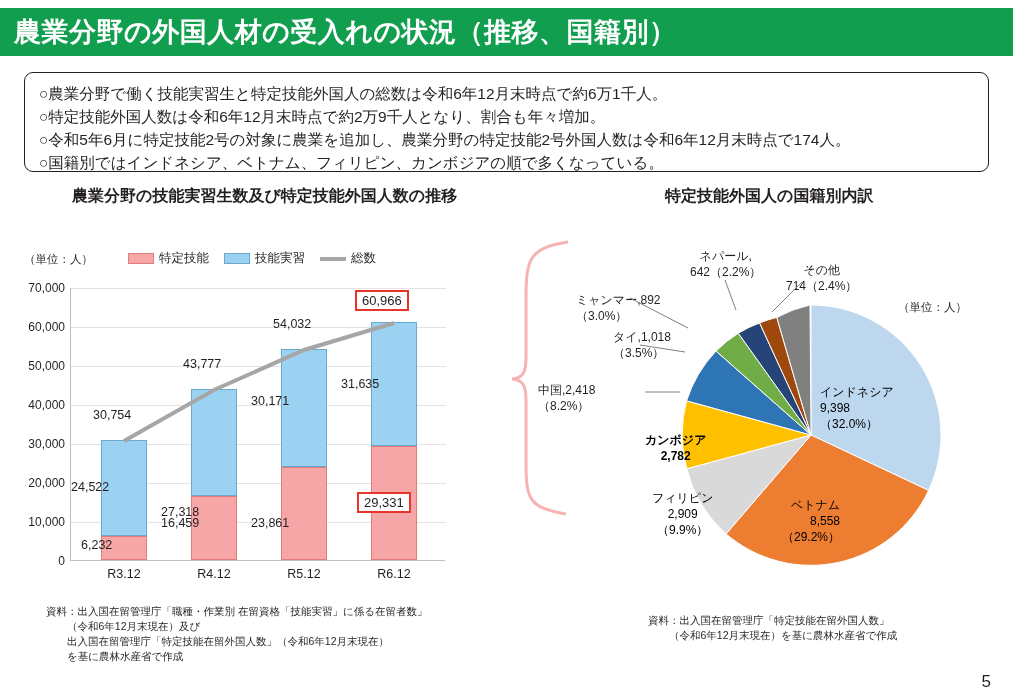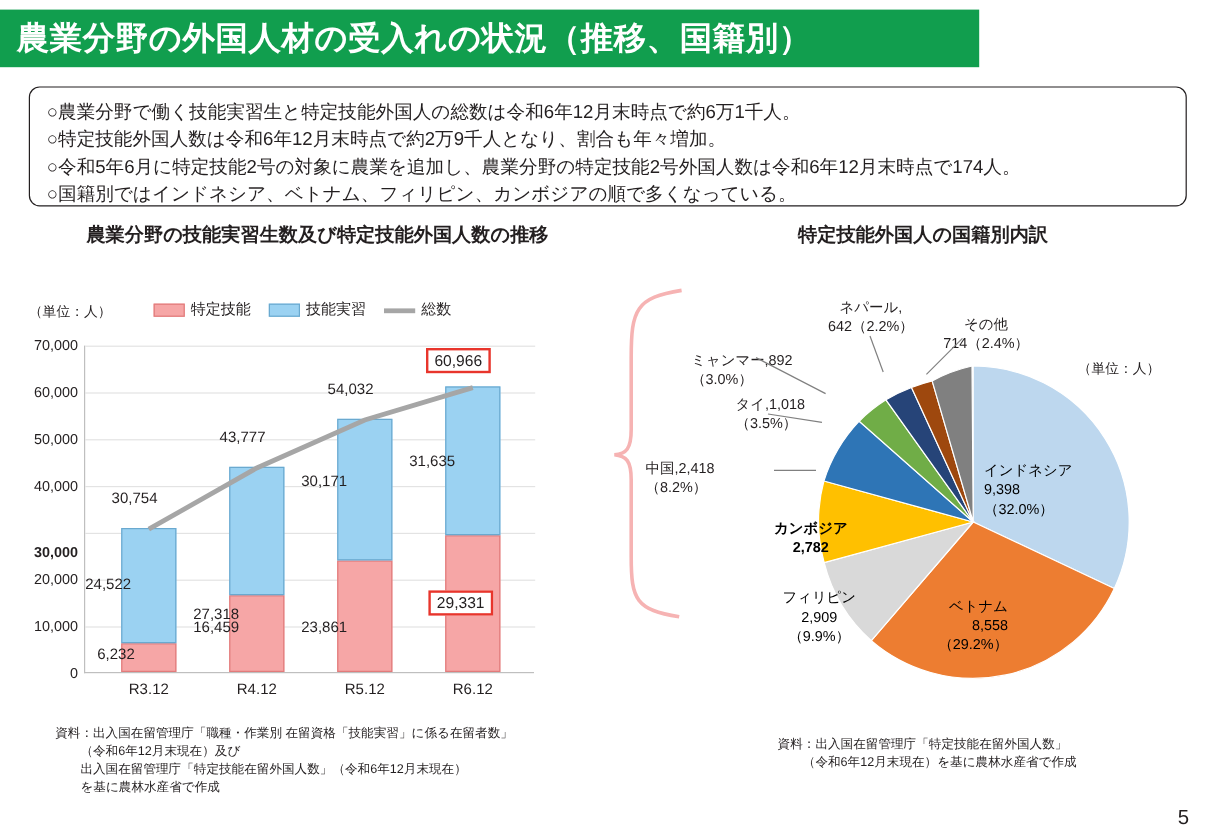--- a/index.html
+++ b/index.html
@@ -9,21 +9,21 @@
     background:#ffffff;
     font-family:"Liberation Sans", sans-serif;
     color:#231f20;
     position:relative;
     overflow:hidden;
   }
   .slide { position:absolute; inset:0; }
 
   
   .title-bar {
-    position:absolute; left:0; top:8px; width:816px; height:48px;
+    position:absolute; left:0; top:8px; width:1013px; height:48px;
     background:#119e4e;
     display:flex; align-items:center;text-align:right;
   }
   .title-bar .title-text {
     color:#ffffff; font-size:27px; font-weight:bold;
     letter-spacing:0.5px; padding-left:14px;
     white-space:nowrap;
   }
 
   
@@ -143,21 +143,21 @@
     <div class="gridline" style="top:78px;"></div>
     <div class="gridline" style="top:117px;"></div>
     <div class="gridline" style="top:156px;"></div>
     <div class="gridline" style="top:195px;"></div>
     <div class="gridline" style="top:234px;"></div>
 
     <span class="ytick" style="top:0px;">70,000</span>
     <span class="ytick" style="top:39px;">60,000</span>
     <span class="ytick" style="top:78px;">50,000</span>
     <span class="ytick" style="top:117px;">40,000</span>
-    <span class="ytick" style="top:172px;font-weight:bold;">30,000</span>
+    <span class="ytick" style="top:156px;">30,000</span>
     <span class="ytick" style="top:195px;">20,000</span>
     <span class="ytick" style="top:234px;">10,000</span>
     <span class="ytick" style="top:273px;">0</span>
 
     <div class="bar-group" style="left:30px;">
       <div class="bar-seg seg-pink" style="height:24px; bottom:0;"></div>
       <div class="bar-seg seg-blue" style="height:96px; bottom:24px;"></div>
       <span class="xlabel">R3.12</span>
     </div>
 

